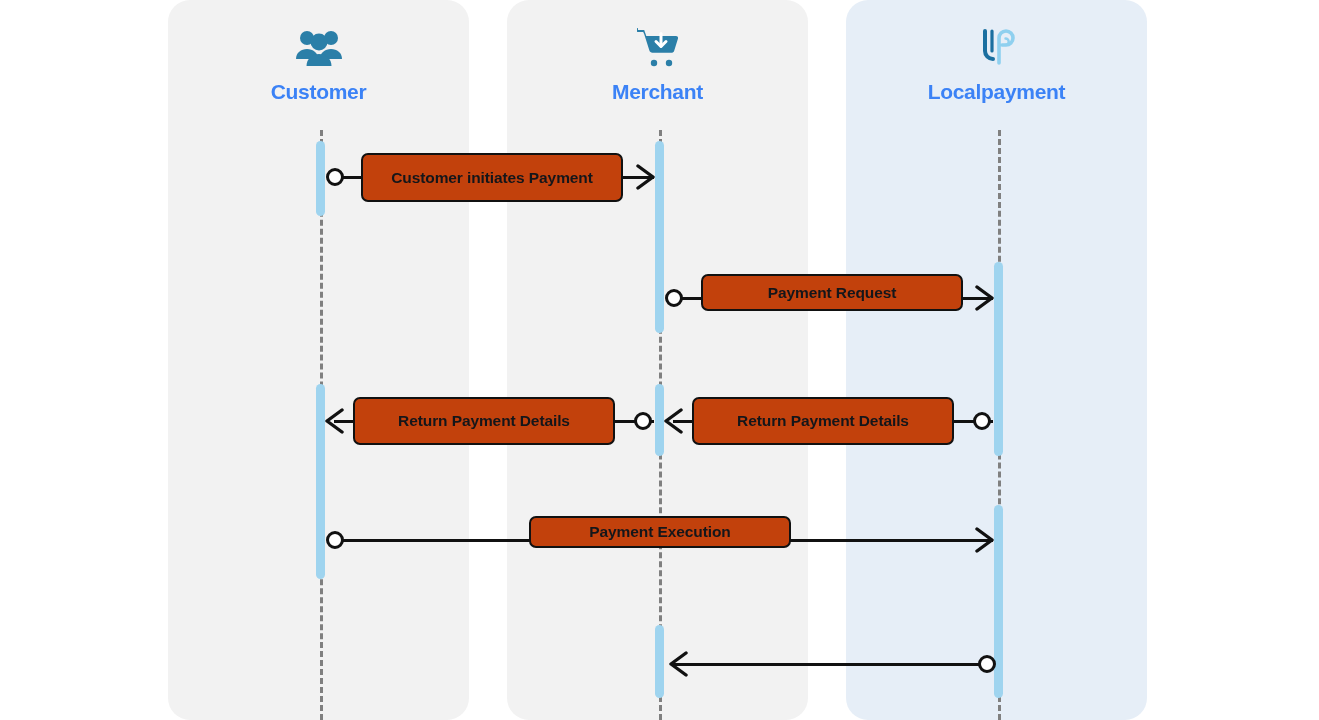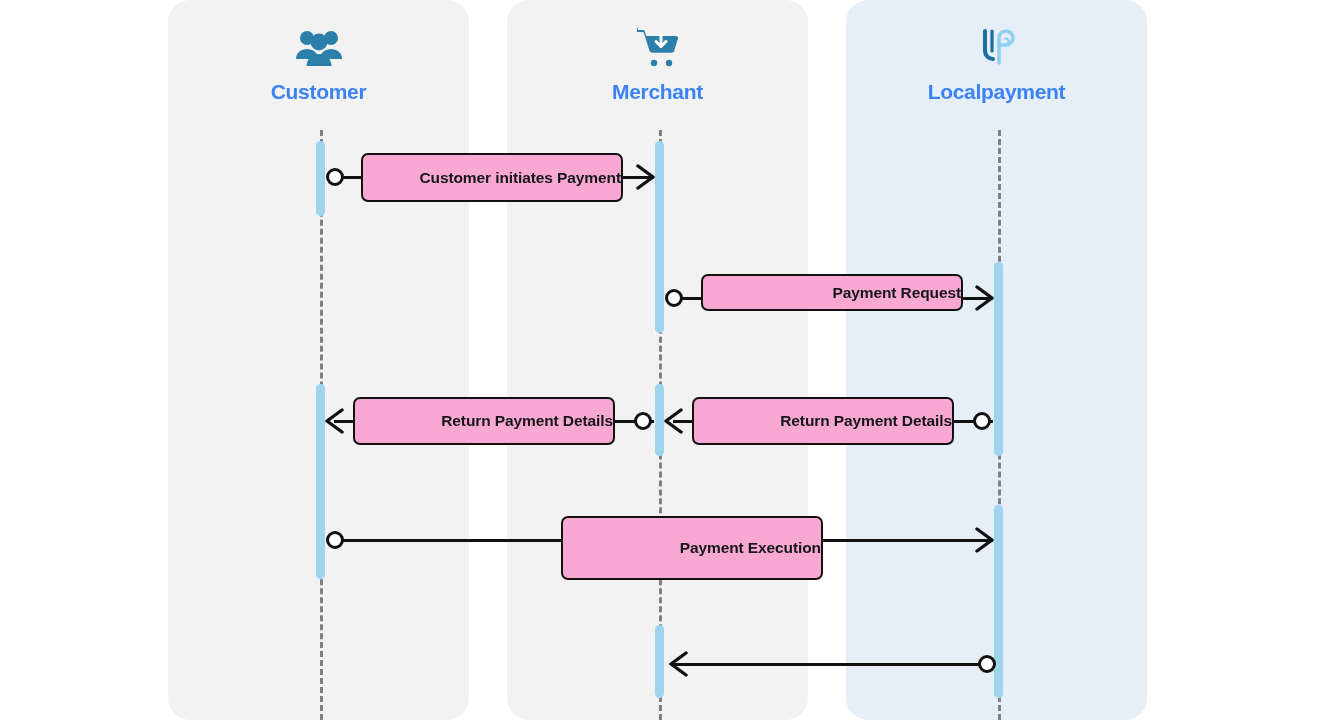--- a/index.html
+++ b/index.html
@@ -91,27 +91,27 @@
   }
   .msg-arrow {
     position: absolute;
     width: 22px;
     height: 26px;
     color: #111111;
   }
   .msg-arrow svg { display: block; }
   .msg-box {
     position: absolute;
-    background: #f9a8d4;
+    background: #c2410c;
     border: 2px solid #111111;
     border-radius: 7px;
     box-sizing: border-box;
     display: flex;
     align-items: center;
-    justify-content: flex-end;
+    justify-content: center;
   }
   .msg-label {
     font-size: 15.5px;
     font-weight: bold;
     color: #14161a;
     letter-spacing: -0.1px;
     white-space: nowrap;
   }
 </style>
 </head>
@@ -228,21 +228,21 @@
     <span class="msg-label">Return Payment Details</span>
   </div>
 
   <div class="msg-line" style="left:334px;top:539px;width:659px;"></div>
   <div class="msg-dot" style="left:326px;top:531px;"></div>
   <div class="msg-arrow" style="left:973px;top:527px;">
     <svg width="22" height="26" viewBox="0 0 22 26">
         <path d="M4 2 L19 13 L4 24" fill="none" stroke="#111111" stroke-width="3.4" stroke-linecap="round" stroke-linejoin="round"></path>
       </svg>
   </div>
-  <div class="msg-box" style="left:529px;top:516px;width:262px;height:64px;margin-left:32px;">
+  <div class="msg-box" style="left:529px;top:516px;width:262px;height:32px;">
     <span class="msg-label">Payment Execution</span>
   </div>
 
   <div class="msg-line" style="left:673px;top:663px;width:320px;"></div>
   <div class="msg-dot" style="left:978px;top:655px;"></div>
   <div class="msg-arrow" style="left:668px;top:651px;">
     <svg width="22" height="26" viewBox="0 0 22 26">
         <path d="M18 2 L3 13 L18 24" fill="none" stroke="#111111" stroke-width="3.4" stroke-linecap="round" stroke-linejoin="round"></path>
       </svg>
   </div>

